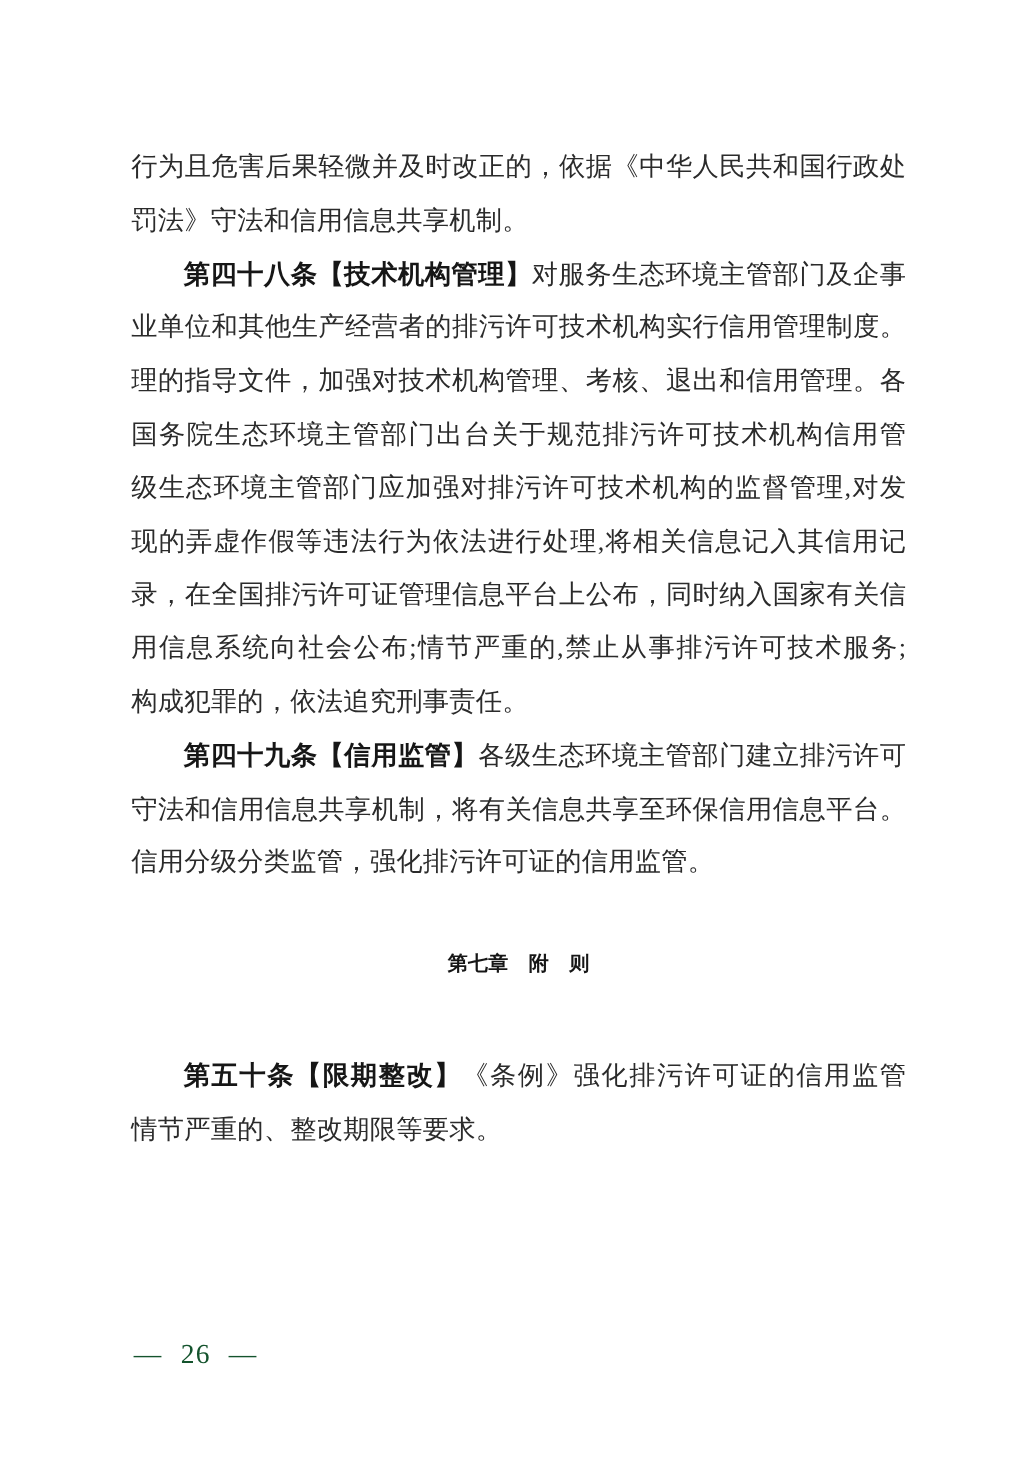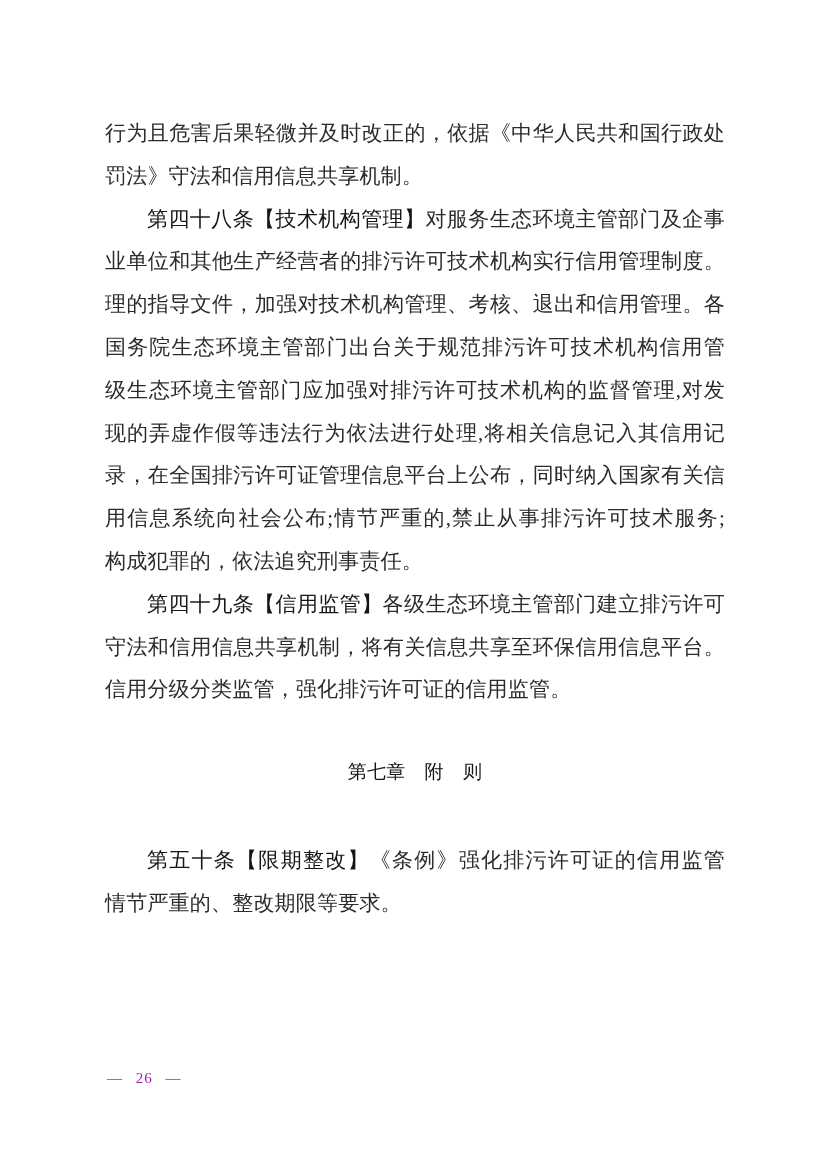--- a/index.html
+++ b/index.html
@@ -29,39 +29,39 @@
     letter-spacing: 0.2px;
   }
   .line.indent {
     text-indent: 42px;
   }
   .line.justify {
     text-align: justify;
     text-align-last: justify;
   }
   .seg.bold {
-    font-weight: 400;
+    font-weight: 700;
     font-family: "Liberation Sans", sans-serif;
     color: #161616;
   }
   .line.chapter {
     text-align: center;
     text-align-last: center;
-    font-size: 19px;
+    font-size: 16px;
     margin: 40px 0 45px 0;
     font-weight: 700;
     font-family: "Liberation Sans", sans-serif;
     color: #161616;
   }
   .footer {
     position: absolute;
     left: 107px;
     top: 1070px;
-    font-size: 15px;
-    color: #a21caf;
+    font-size: 22px;
+    color: #14532d;
     font-family: "Liberation Serif", serif;
     letter-spacing: 1px;
     word-spacing: 8px;
   }
 </style>
 </head>
 <body>
 
 <div class="page">
   <div class="content">

